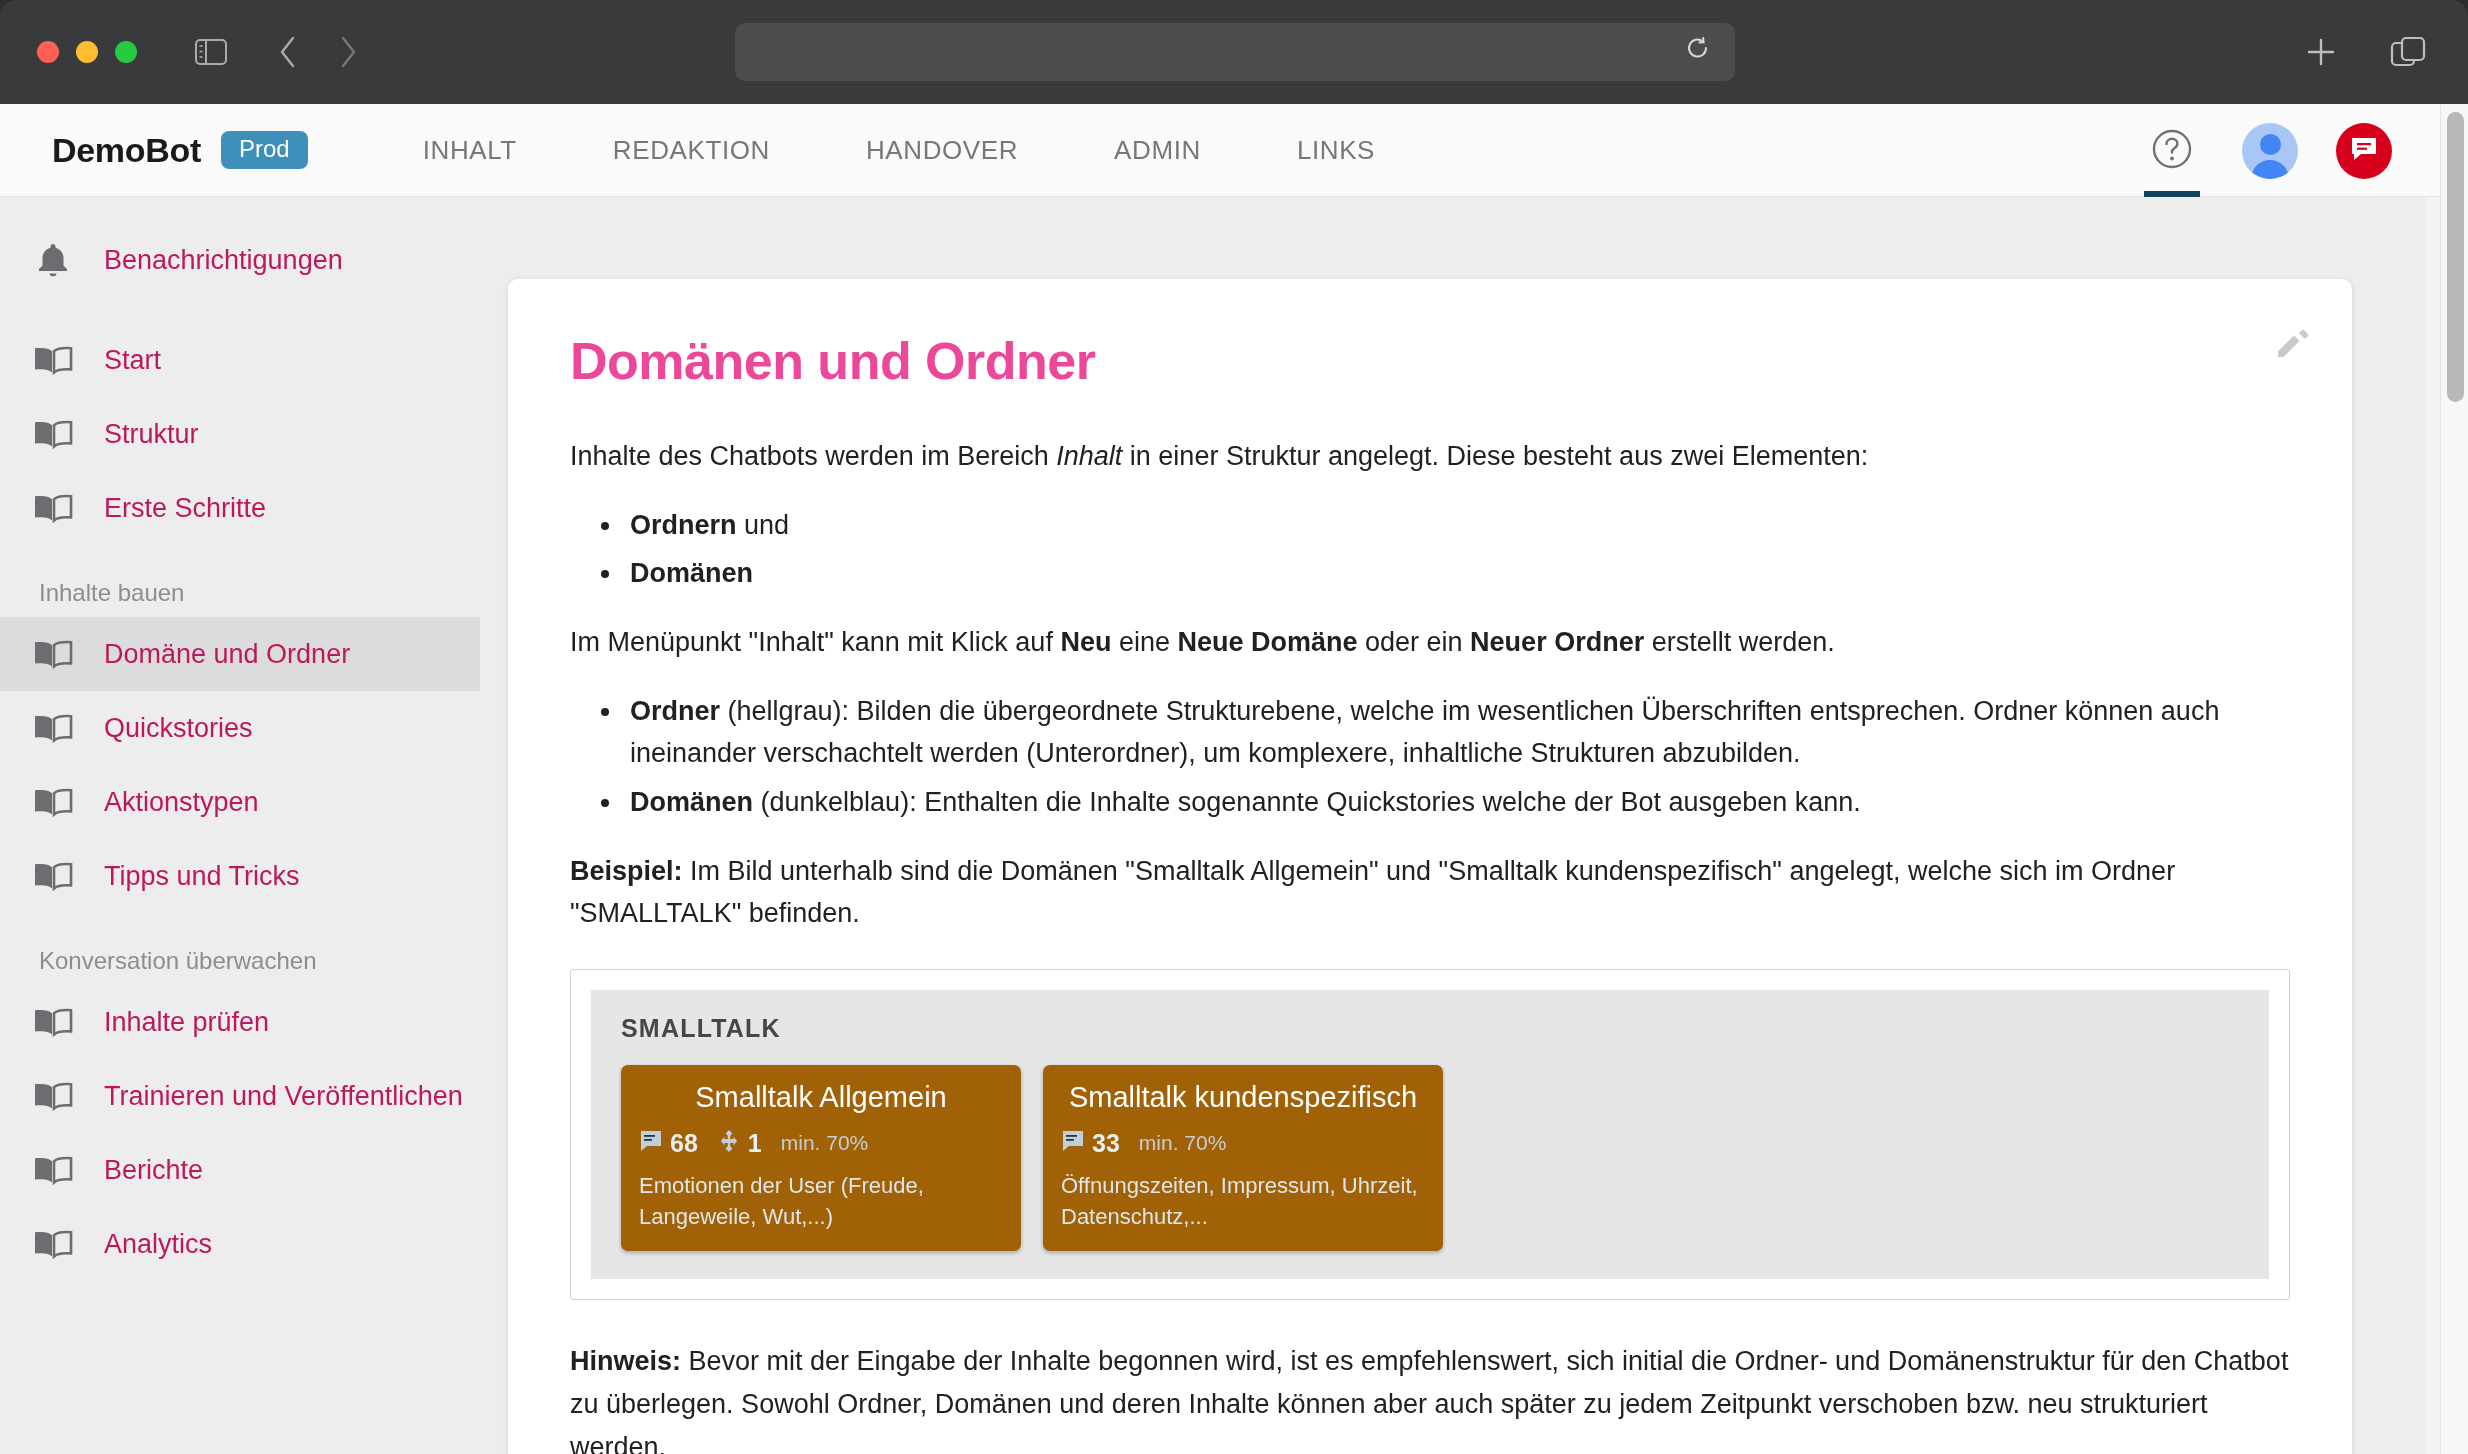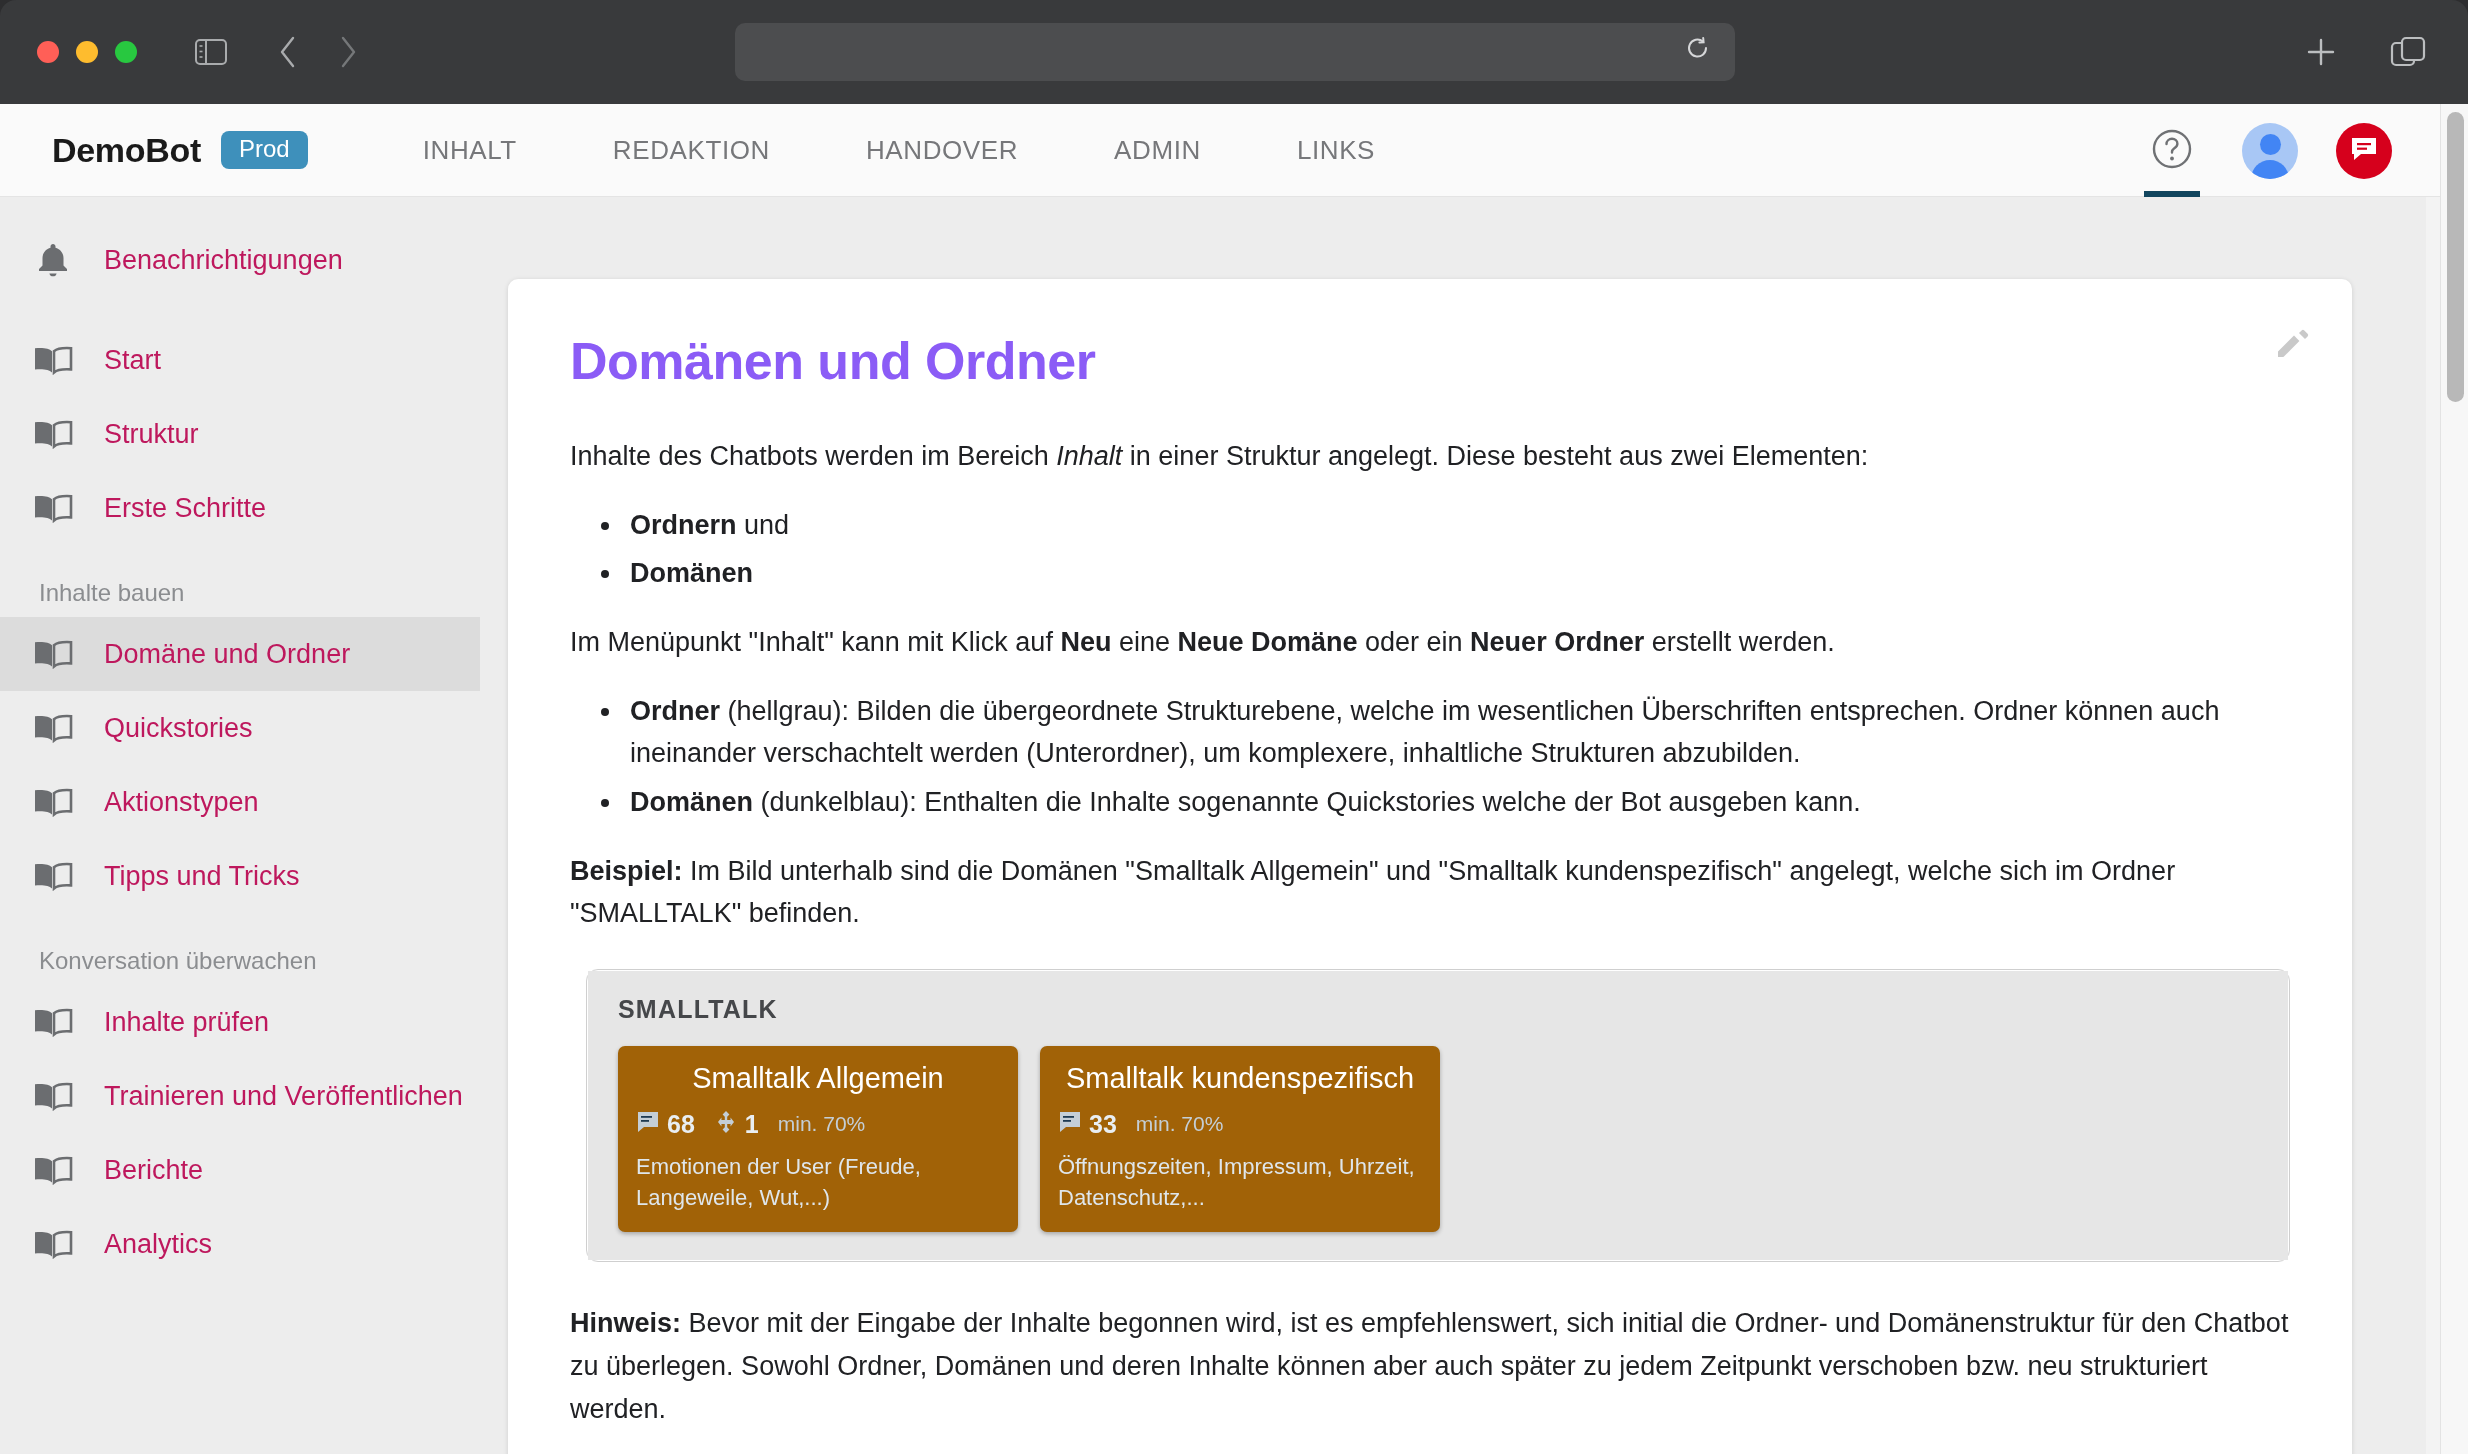--- a/index.html
+++ b/index.html
@@ -233,21 +233,21 @@
   .edit-pencil {
     position: absolute;
     top: 44px;
     right: 40px;
     cursor: pointer;
   }
 
   .page-title {
     font-size: 52px;
     font-weight: bold;
-    color: #8b5cf6;
+    color: #ec4899;
     letter-spacing: -0.5px;
     margin-bottom: 44px;
   }
 
   .para {
     font-size: 27px;
     color: #202124;
     line-height: 1.58;
     margin-bottom: 26px;
   }
@@ -263,23 +263,23 @@
     color: #202124;
     line-height: 1.58;
     margin-bottom: 6px;
     padding-left: 6px;
   }
   ul.doc-list li b { font-weight: bold; }
 
   
   .diagram-frame {
     border: 1px solid #cfcfcf;
-    border-radius: 12px;
-    padding: 1px;
-    margin: 34px 0 40px 16px;
+    border-radius: 3px;
+    padding: 20px;
+    margin: 34px 0 40px 0;
     background: #ffffff;
   }
   .folder-box {
     background: #e6e6e6;
     padding: 24px 30px 28px 30px;
   }
   .folder-title {
     font-size: 25px;
     font-weight: bold;
     color: #45474a;

